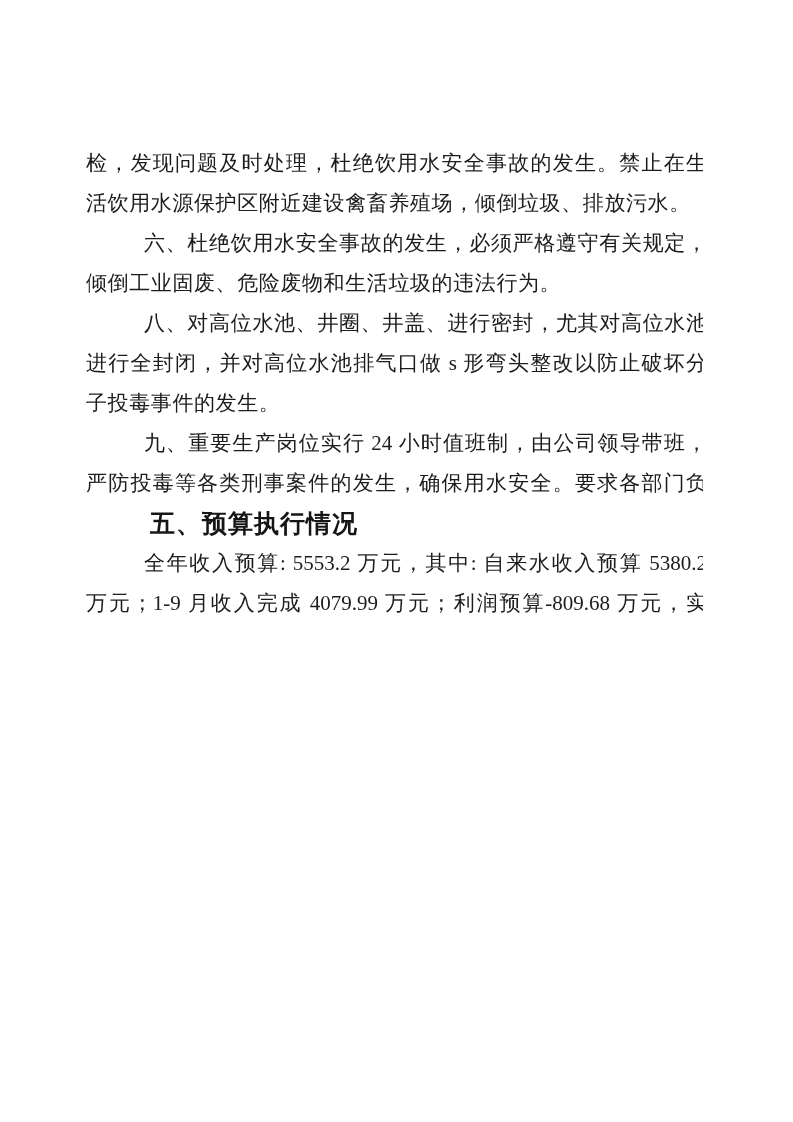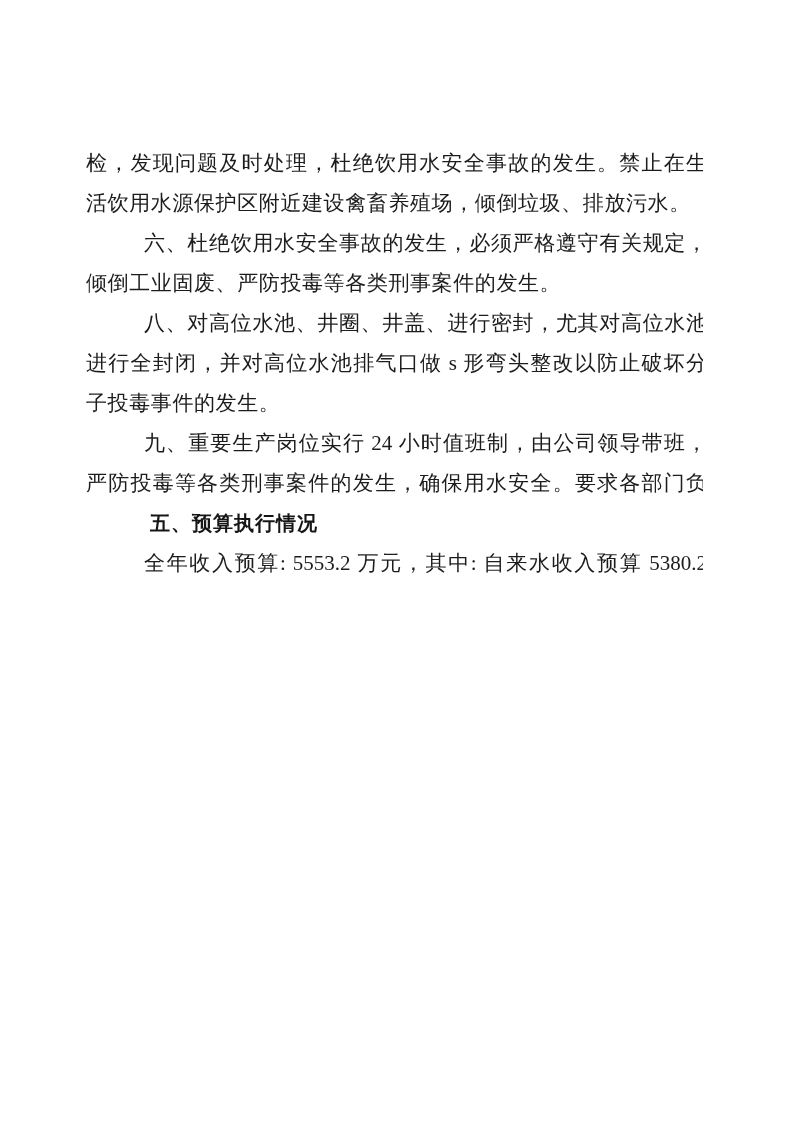--- a/index.html
+++ b/index.html
@@ -33,46 +33,47 @@
   .line.end {
     text-align-last: left;
     letter-spacing: 0.6px;
   }
   .line.ind {
     text-indent: 58px;
   }
   .line.heading-line {
     font-family: "Liberation Sans", "DejaVu Sans", sans-serif;
     font-weight: 700;
-    font-size: 20px;
+    font-size: 25px;
     text-align-last: left;
     text-indent: 64px;
     letter-spacing: 1px;
     color: #151515;
   }
 </style>
 </head>
 <body>
 
 <div class="page">
   <div class="textblock">
 
     <div class="line">检，发现问题及时处理，杜绝饮用水安全事故的发生。禁止在生</div>
     <div class="line end">活饮用水源保护区附近建设禽畜养殖场，倾倒垃圾、排放污水。</div>
 
     <div class="line ind">六、杜绝饮用水安全事故的发生，必须严格遵守有关规定，</div>
 
-    <div class="line end">倾倒工业固废、严防投毒等各类刑事案件的发生。</div>
+    <div class="line end">倾倒工业固废、危险废物和生活垃圾的违法行为。</div>
 
     <div class="line ind">八、对高位水池、井圈、井盖、进行密封，尤其对高位水池</div>
     <div class="line">进行全封闭，并对高位水池排气口做 s 形弯头整改以防止破坏分</div>
     <div class="line end">子投毒事件的发生。</div>
 
     <div class="line ind">九、重要生产岗位实行 24 小时值班制，由公司领导带班，</div>
     <div class="line">严防投毒等各类刑事案件的发生，确保用水安全。要求各部门负</div>
 
 
     <div class="line heading-line">五、预算执行情况</div>
 
     <div class="line ind">全年收入预算: 5553.2 万元，其中: 自来水收入预算 5380.2</div>
+    <div class="line">万元；1-9 月收入完成 4079.99 万元；利润预算-809.68 万元，实</div>
 
   </div>
 </div>
 
 </body></html>

